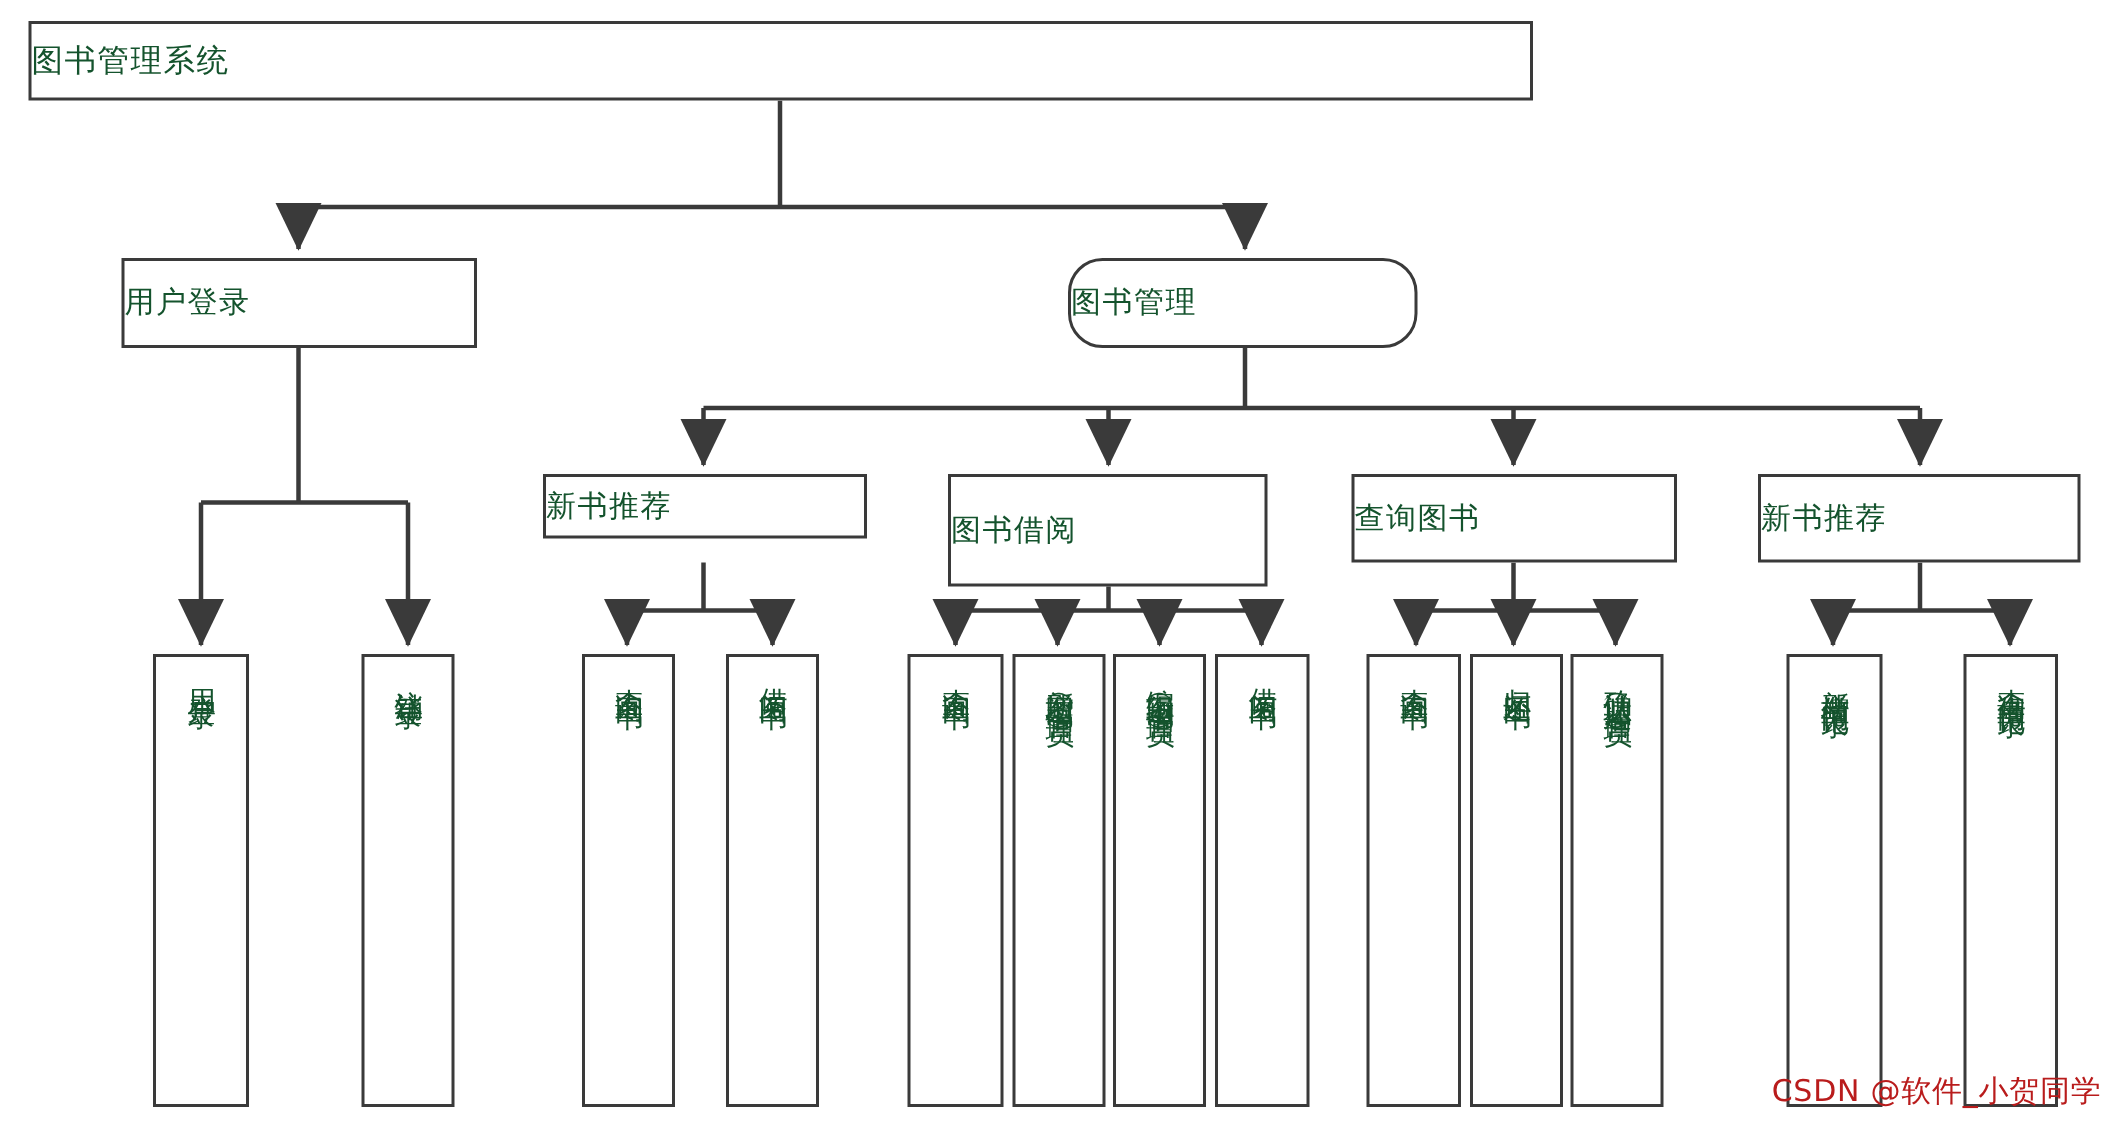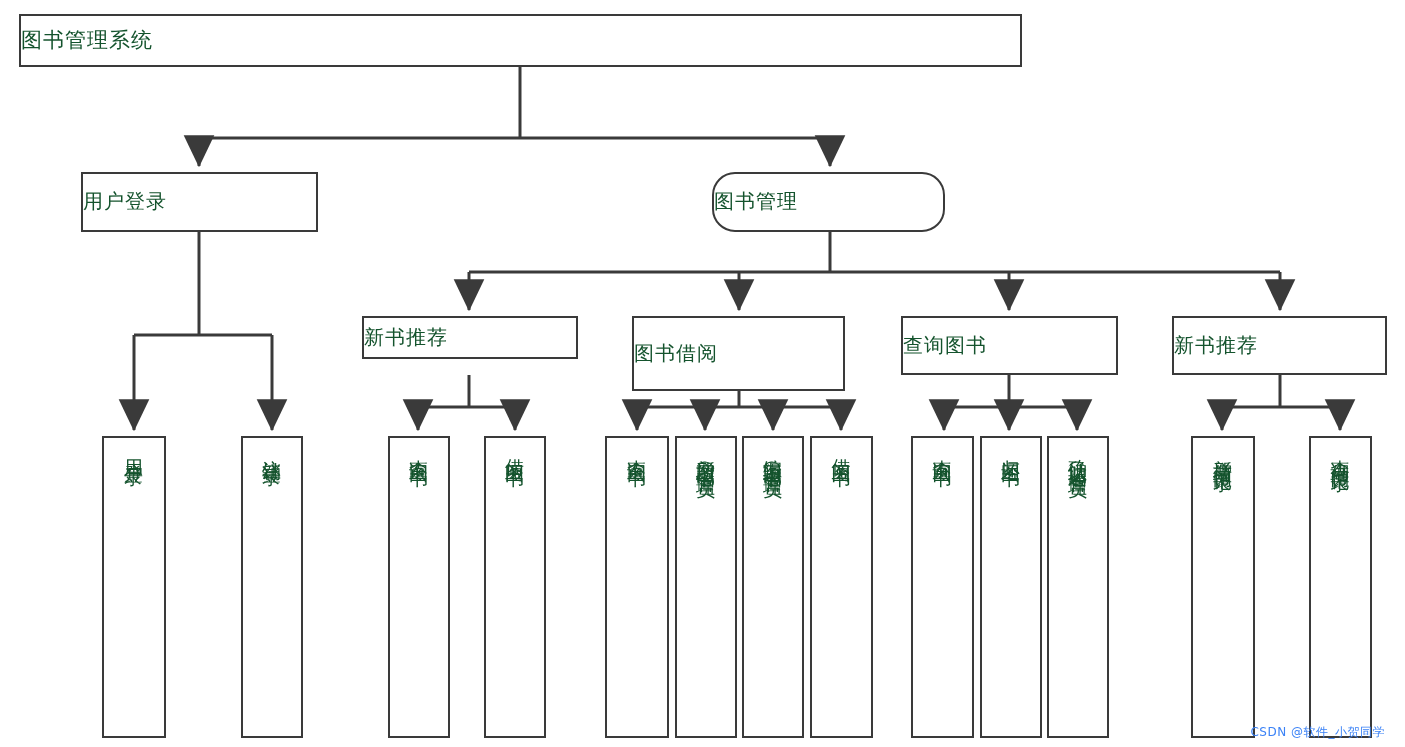--- a/index.html
+++ b/index.html
@@ -53,24 +53,24 @@
     line-height: 1.1;
   }
   .node.v .vtext {
     writing-mode: vertical-rl;
     text-orientation: upright;
     display: block;
     white-space: nowrap;
   }
   .watermark {
     position: absolute;
-    right: 20px;
+    right: 4px;
     bottom: 6px;
-    font-size: 12px;
-    color: #3b82f6;
+    font-size: 20px;
+    color: #b91c1c;
     letter-spacing: 0.5px;
     white-space: nowrap;
   }
 </style>
 </head>
 <body>
 
 <div id="canvas">
 
   <svg id="wires" viewBox="0 0 1405 747" xmlns="http://www.w3.org/2000/svg">

